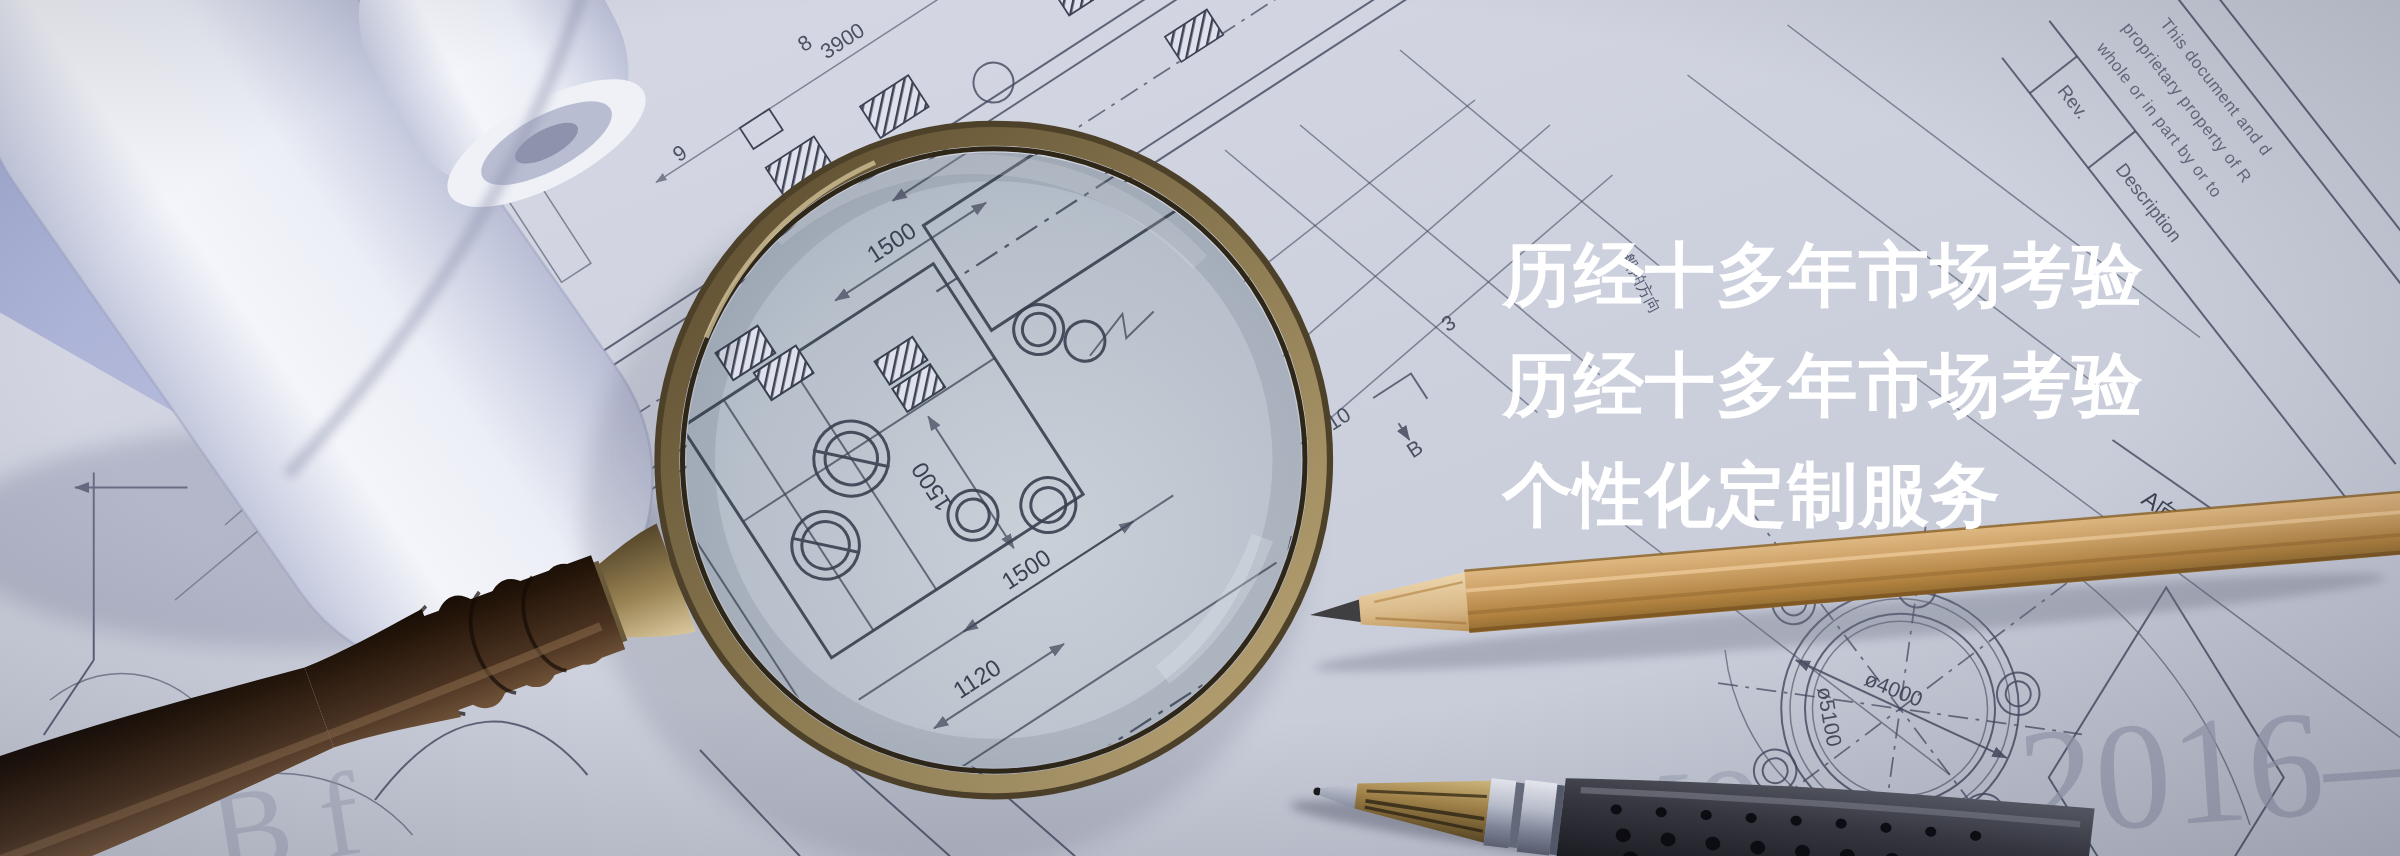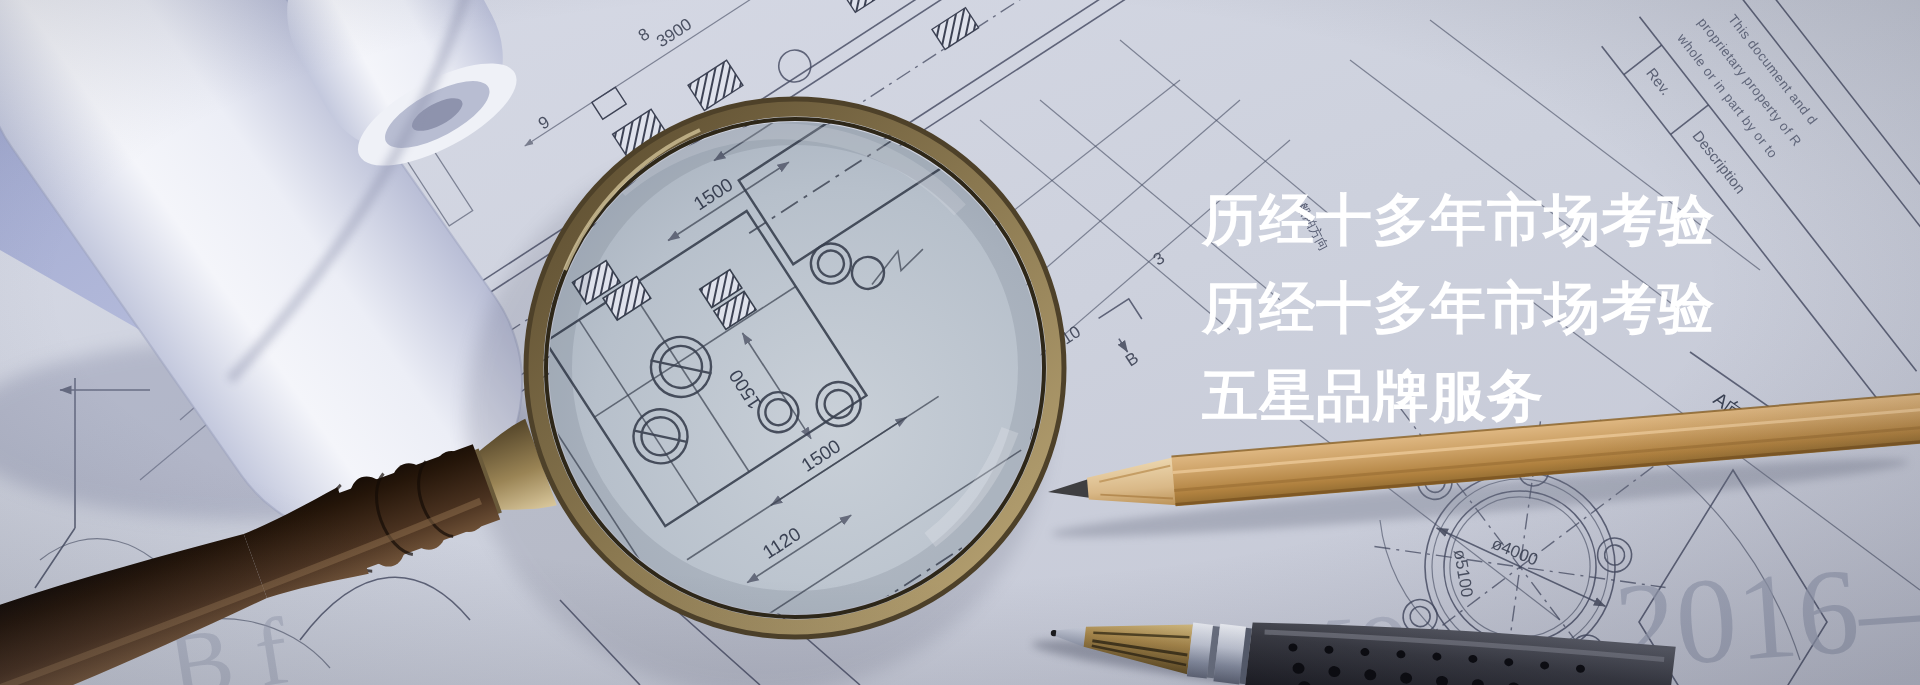--- a/index.html
+++ b/index.html
@@ -408,15 +408,15 @@
       </g>
     </g>
   </g>
 
   <rect width="1920" height="685" fill="url(#vig)"></rect>
 </svg>
 
 <div class="headline">
   <div class="hl-line">历经十多年市场考验</div>
   <div class="hl-line">历经十多年市场考验</div>
-  <div class="hl-line">五星品牌服务</div>
+  <div class="hl-line">个性化定制服务</div>
 </div>
 </div>
 
 </body></html>

